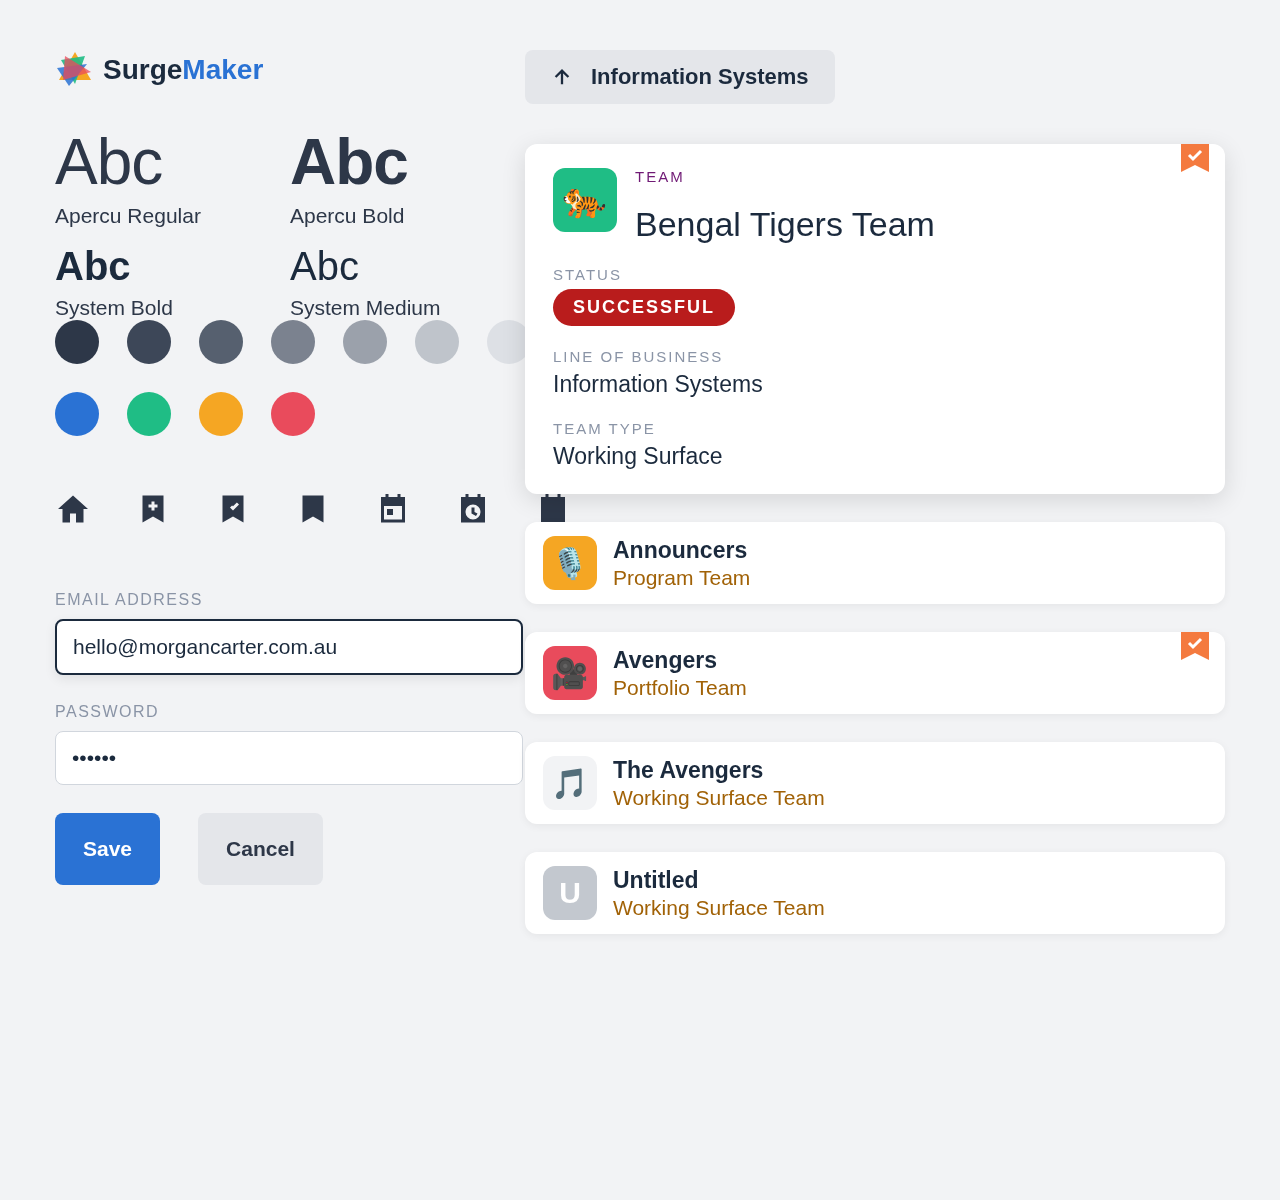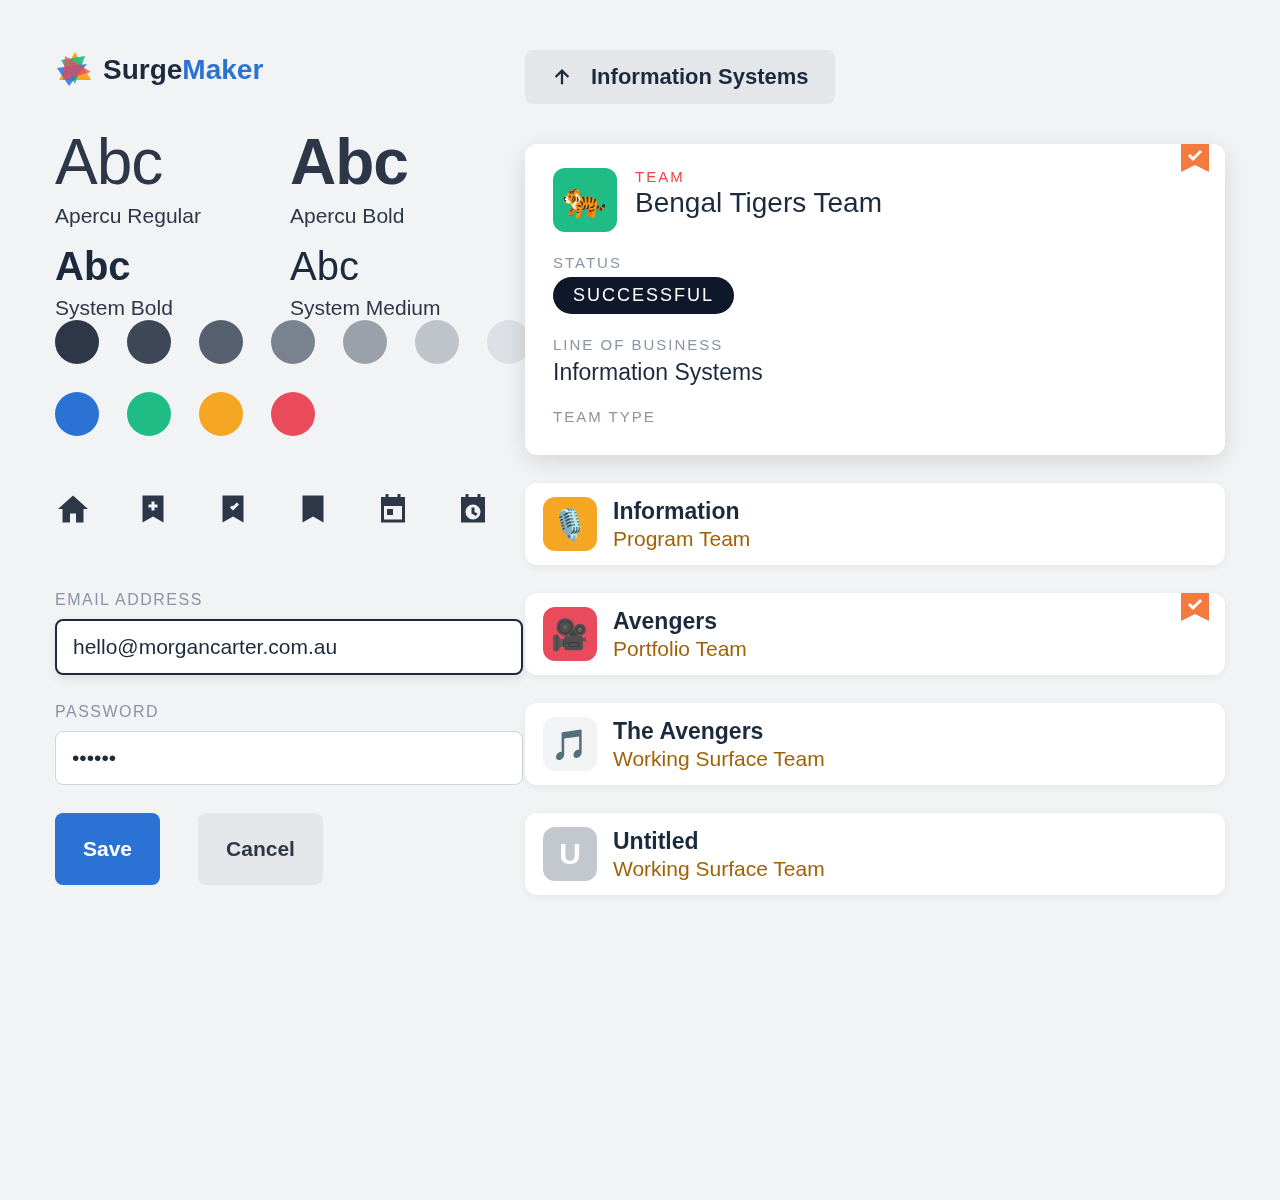--- a/index.html
+++ b/index.html
@@ -82,28 +82,28 @@
   width: 64px; height: 64px; border-radius: 12px; flex-shrink: 0;
   display: flex; align-items: center; justify-content: center;
   font-size: 36px;
 }
 .team-avatar.small { width: 54px; height: 54px; font-size: 30px; }
 .team-avatar.tiger { background: #1fbd85; }
 .team-avatar.mic { background: #f5a623; }
 .team-avatar.camera { background: #e94b5c; }
 .team-avatar.music { background: #f2f3f5; }
 .team-avatar.letter { background: #c3c8cf; color: #fff; font-weight: 700; }
-.card-header-text .eyebrow { font-size: 15px; letter-spacing: 2px; color: #ef4444; font-weight: 500; }
-.card-header-text .title { font-size: 28px; color: #1b2a3d; font-weight: 500; margin-top: 2px; }
+.card-header-text .eyebrow { font-size: 15px; letter-spacing: 2px; color: #701a75; font-weight: 500; }
+.card-header-text .title { font-size: 34px; color: #1b2a3d; font-weight: 500; margin-top: 20px; }
 .card-field { margin-bottom: 22px; }
 .card-field:last-child { margin-bottom: 0; }
 .card-field .eyebrow { font-size: 15px; letter-spacing: 2px; color: #8a94a6; font-weight: 500; margin-bottom: 6px; }
 .card-field .value { font-size: 23px; color: #1b2a3d; }
 .status-pill {
-  display: inline-block; background: #0f172a; color: #fff; font-weight: 400;
+  display: inline-block; background: #b91c1c; color: #fff; font-weight: 700;
   padding: 8px 20px; border-radius: 30px; font-size: 18px; letter-spacing: 2px;
 }
 
 .small-row { display: flex; gap: 16px; align-items: center; }
 .small-text .title { font-size: 23px; font-weight: 700; color: #1b2a3d; }
 .small-text .sub { font-size: 21px; color: #a16207; margin-top: 2px; }
 </style>
 </head>
 <body>
 
@@ -220,29 +220,30 @@
       <div class="card-field">
         <div class="eyebrow">STATUS</div>
         <span class="status-pill">SUCCESSFUL</span>
       </div>
       <div class="card-field">
         <div class="eyebrow">LINE OF BUSINESS</div>
         <div class="value">Information Systems</div>
       </div>
       <div class="card-field">
         <div class="eyebrow">TEAM TYPE</div>
+        <div class="value">Working Surface</div>
       </div>
     </div>
 
     <div id="team-list">
         <div class="card small">
           <div class="small-row">
             <div class="team-avatar small mic">🎙️</div>
             <div class="small-text">
-              <div class="title">Information</div>
+              <div class="title">Announcers</div>
               <div class="sub">Program Team</div>
             </div>
           </div>
         </div>
         <div class="card small">
           <svg class="bookmark-ribbon" viewBox="0 0 28 34">
             <path d="M0 0h28v28l-14-7-14 7V0z" fill="#f47a3f"></path>
             <path d="M8 11l4 4 8-8" stroke="#fff" stroke-width="3" fill="none"></path>
           </svg>
           <div class="small-row">

